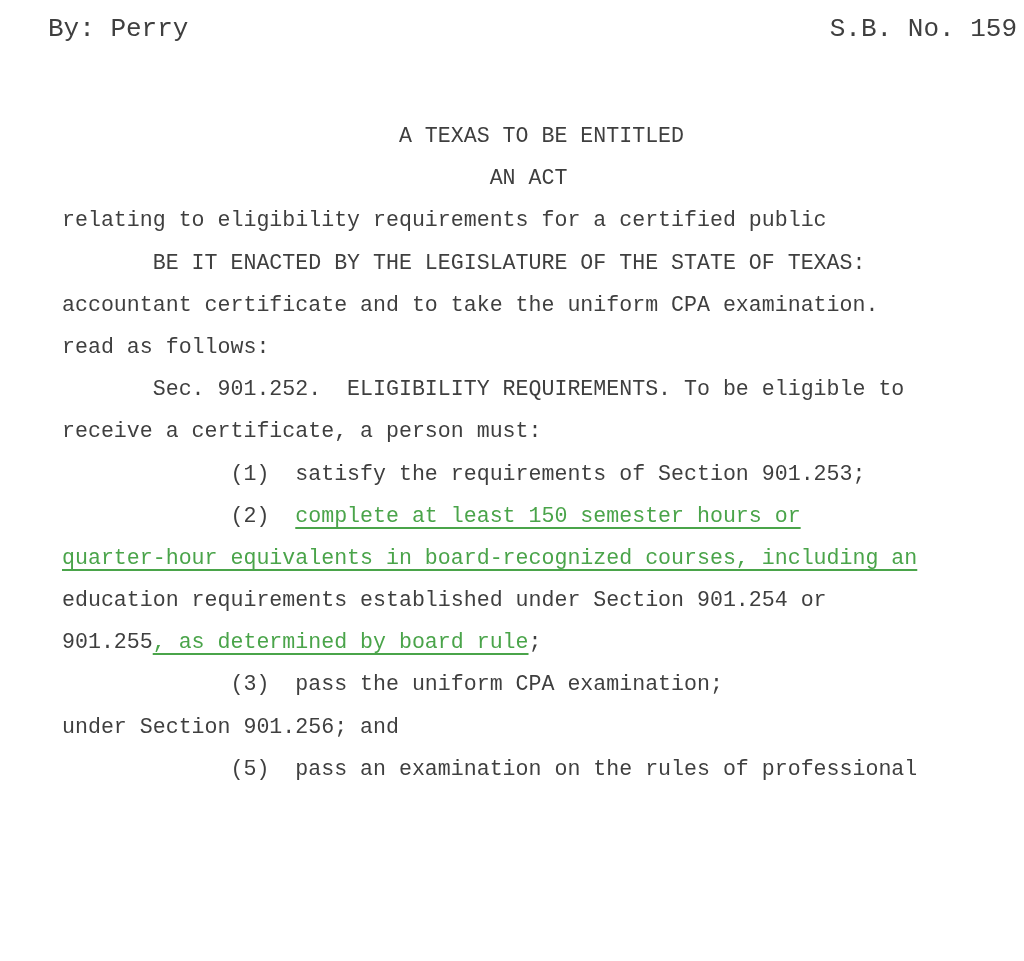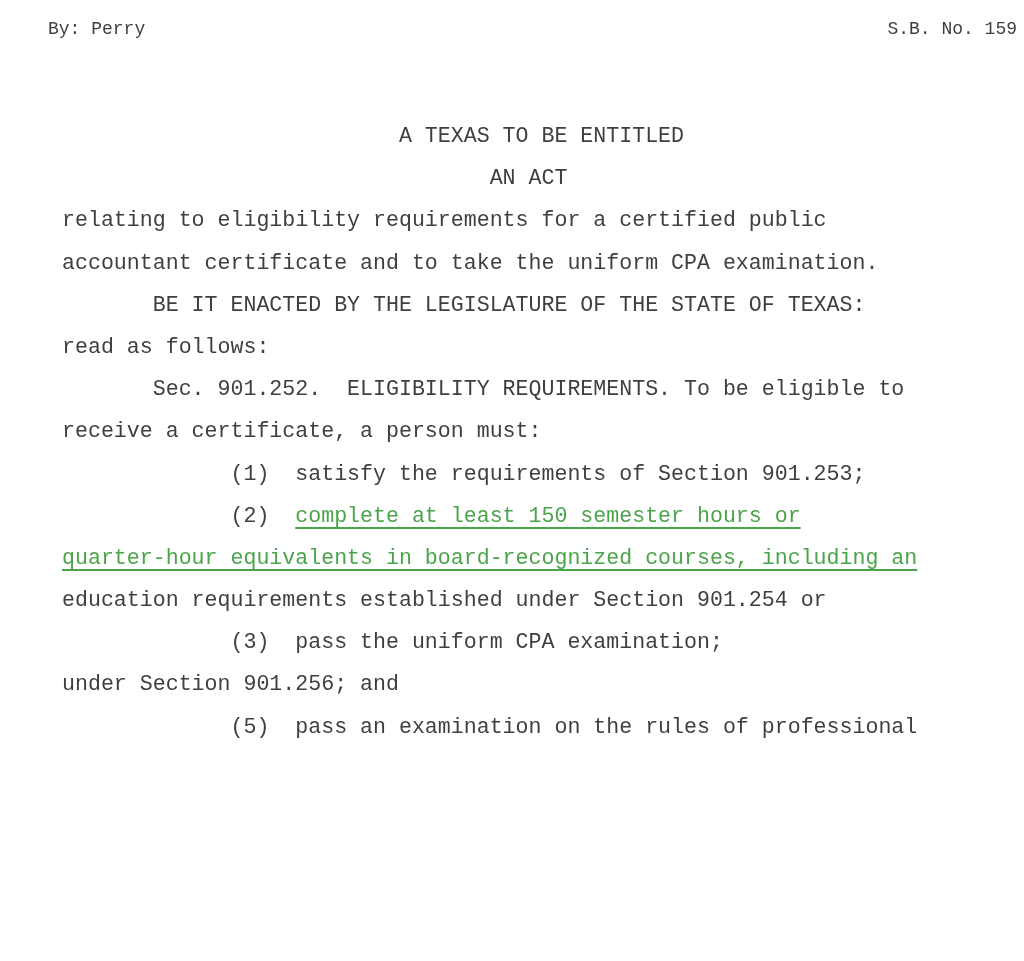--- a/index.html
+++ b/index.html
@@ -14,21 +14,21 @@
     position:relative;
     overflow:hidden;
     font-family:"Liberation Mono","DejaVu Sans Mono",monospace;
     color:var(--ink);
   }
   .header{
     position:absolute;
     left:48px;right:7px;top:8px;
     display:flex;
     justify-content:space-between;
-    font-size:18px;
+    font-size:26px;
     line-height:42px;
     white-space:pre;
   }
   .doc{
     position:absolute;
     left:62px;top:115px;right:0;
     font-size:21.6px;
     line-height:42.2px;
   }
   .line{
@@ -46,25 +46,26 @@
 </style>
 </head>
 <body>
 
 <div class="header"><span>By: Perry</span><span>S.B. No. 159</span></div>
 
 <div class="doc">
   <div class="line"><span>                          A TEXAS TO BE ENTITLED</span></div>
   <div class="line"><span>                                 AN ACT</span></div>
   <div class="line"><span>relating to eligibility requirements for a certified public</span></div>
+  <div class="line"><span>       BE IT ENACTED BY THE LEGISLATURE OF THE STATE OF TEXAS:</span></div>
   <div class="line"><span>accountant certificate and to take the uniform CPA examination.</span></div>
-  <div class="line"><span>       BE IT ENACTED BY THE LEGISLATURE OF THE STATE OF TEXAS:</span></div>
   <div class="line"><span>read as follows:</span></div>
   <div class="line"><span>       Sec. 901.252.  ELIGIBILITY REQUIREMENTS. To be eligible to</span></div>
   <div class="line"><span>receive a certificate, a person must:</span></div>
   <div class="line"><span>             (1)  satisfy the requirements of Section 901.253;</span></div>
   <div class="line"><span>             (2)  </span><span class="added">complete at least 150 semester hours or</span></div>
   <div class="line"><span class="added">quarter-hour equivalents in board-recognized courses, including an</span></div>
   <div class="line"><span>education requirements established under Section 901.254 or</span></div>
+  <div class="line"><span>901.255</span><span class="added">, as determined by board rule</span><span>;</span></div>
   <div class="line"><span>             (3)  pass the uniform CPA examination;</span></div>
   <div class="line"><span>under Section 901.256; and</span></div>
   <div class="line"><span>             (5)  pass an examination on the rules of professional</span></div>
 </div>
 
 </body></html>

